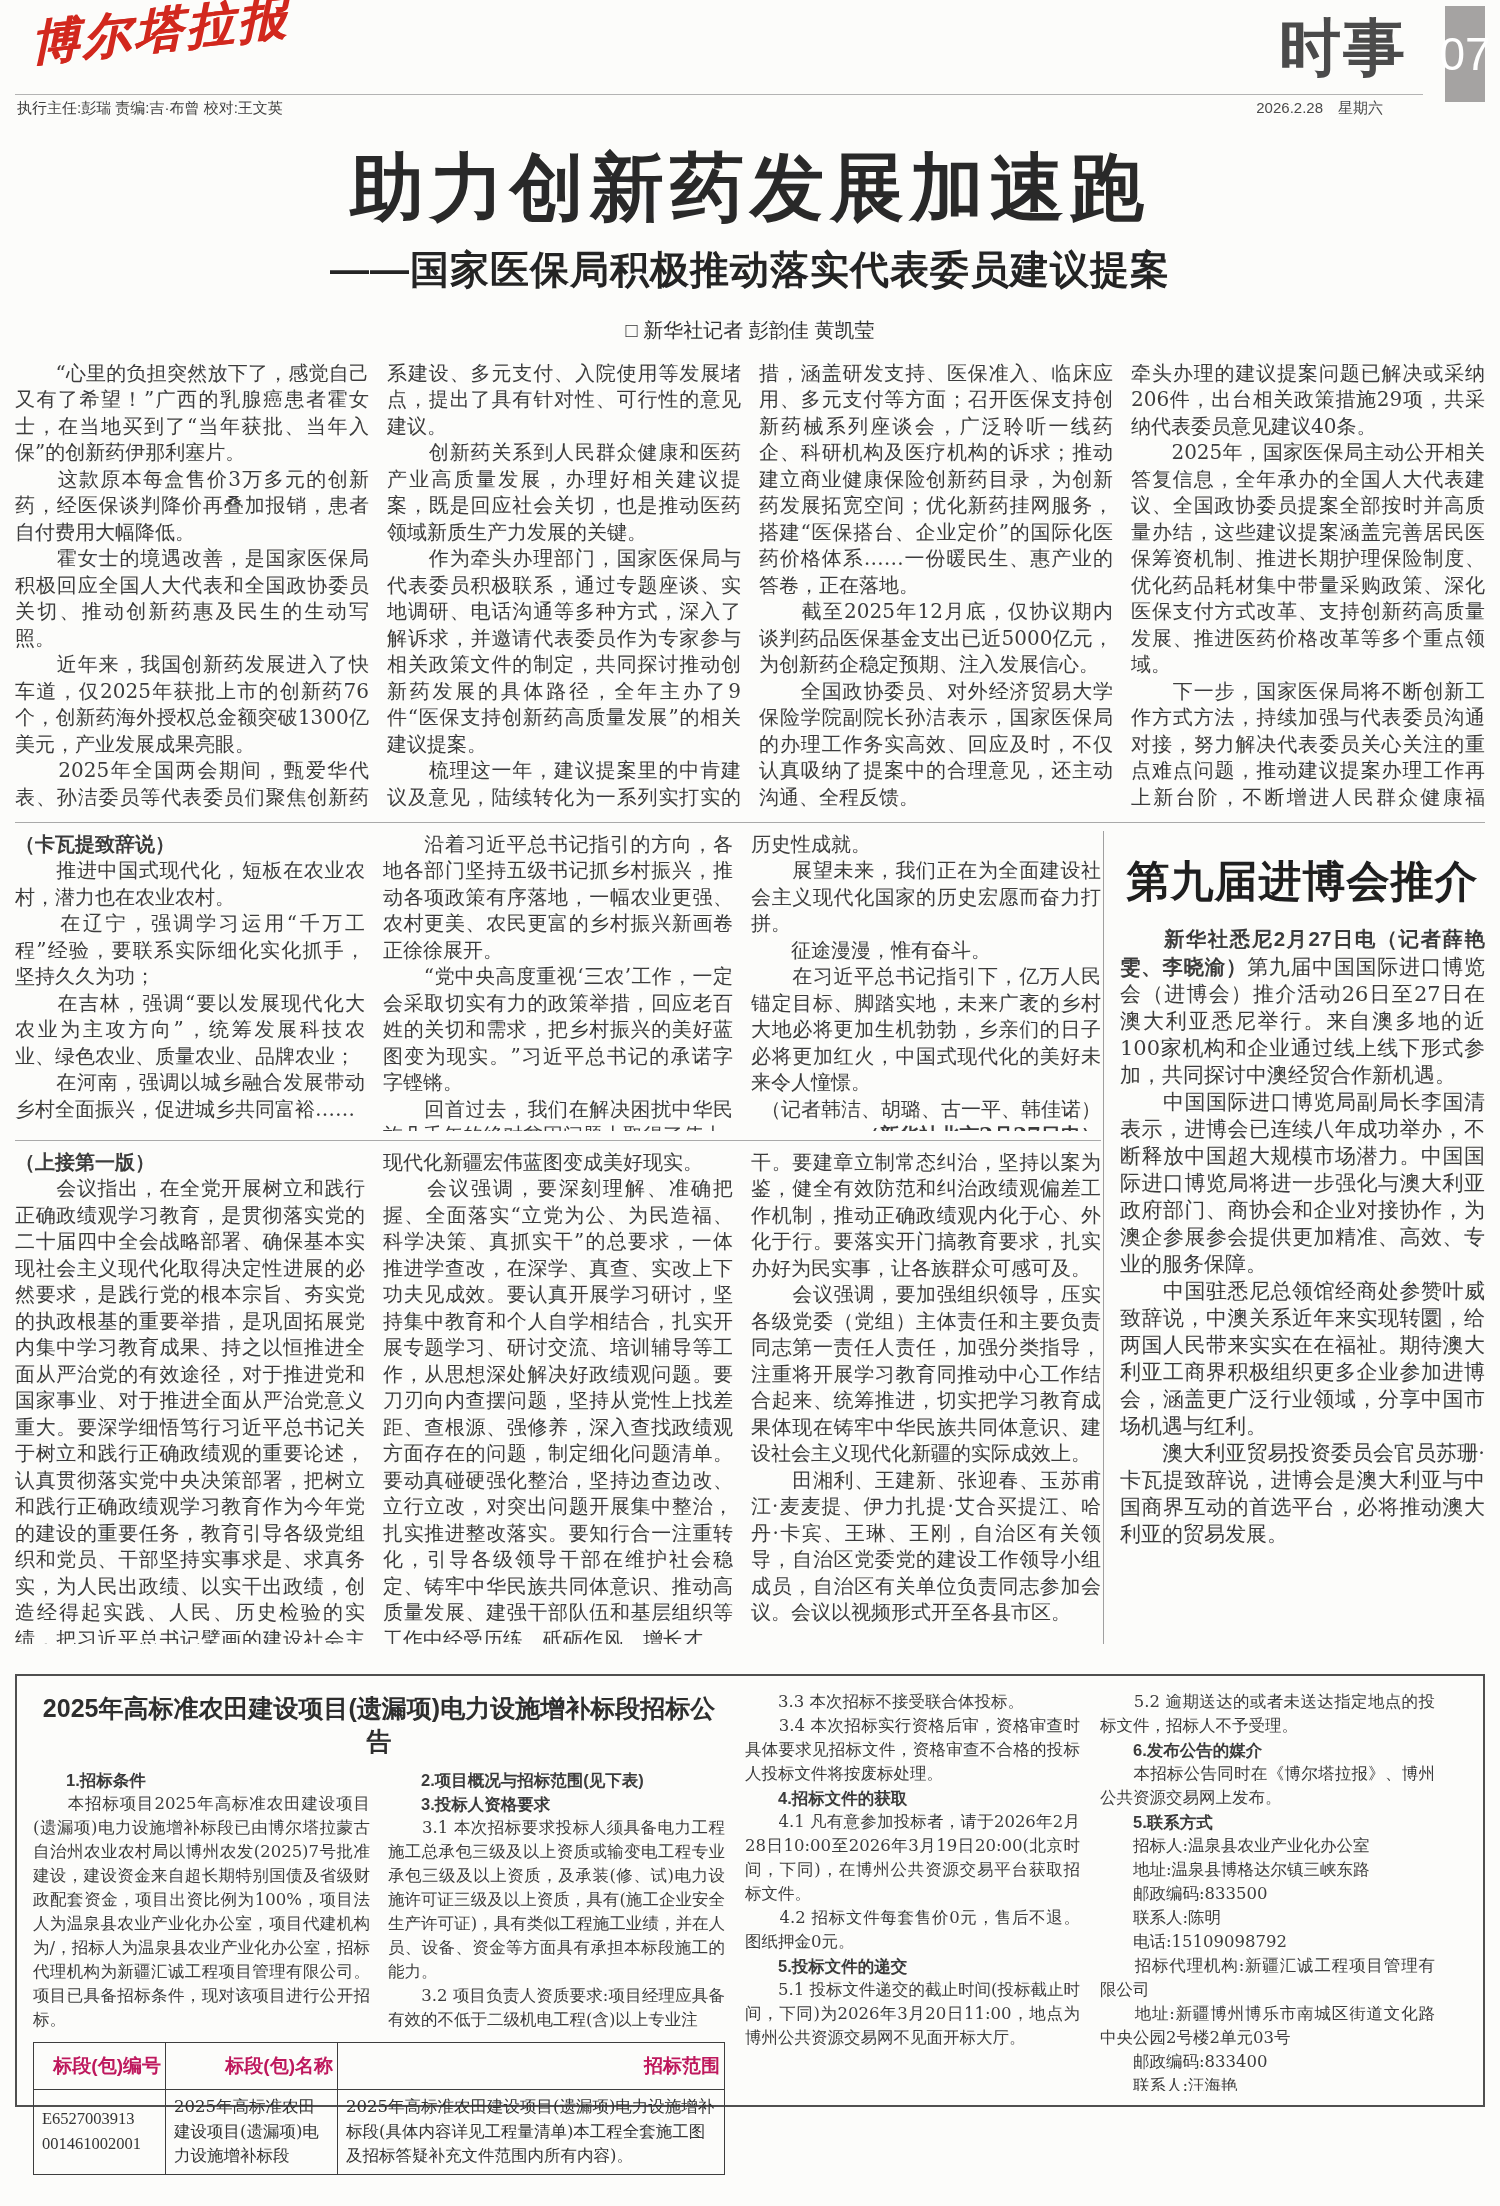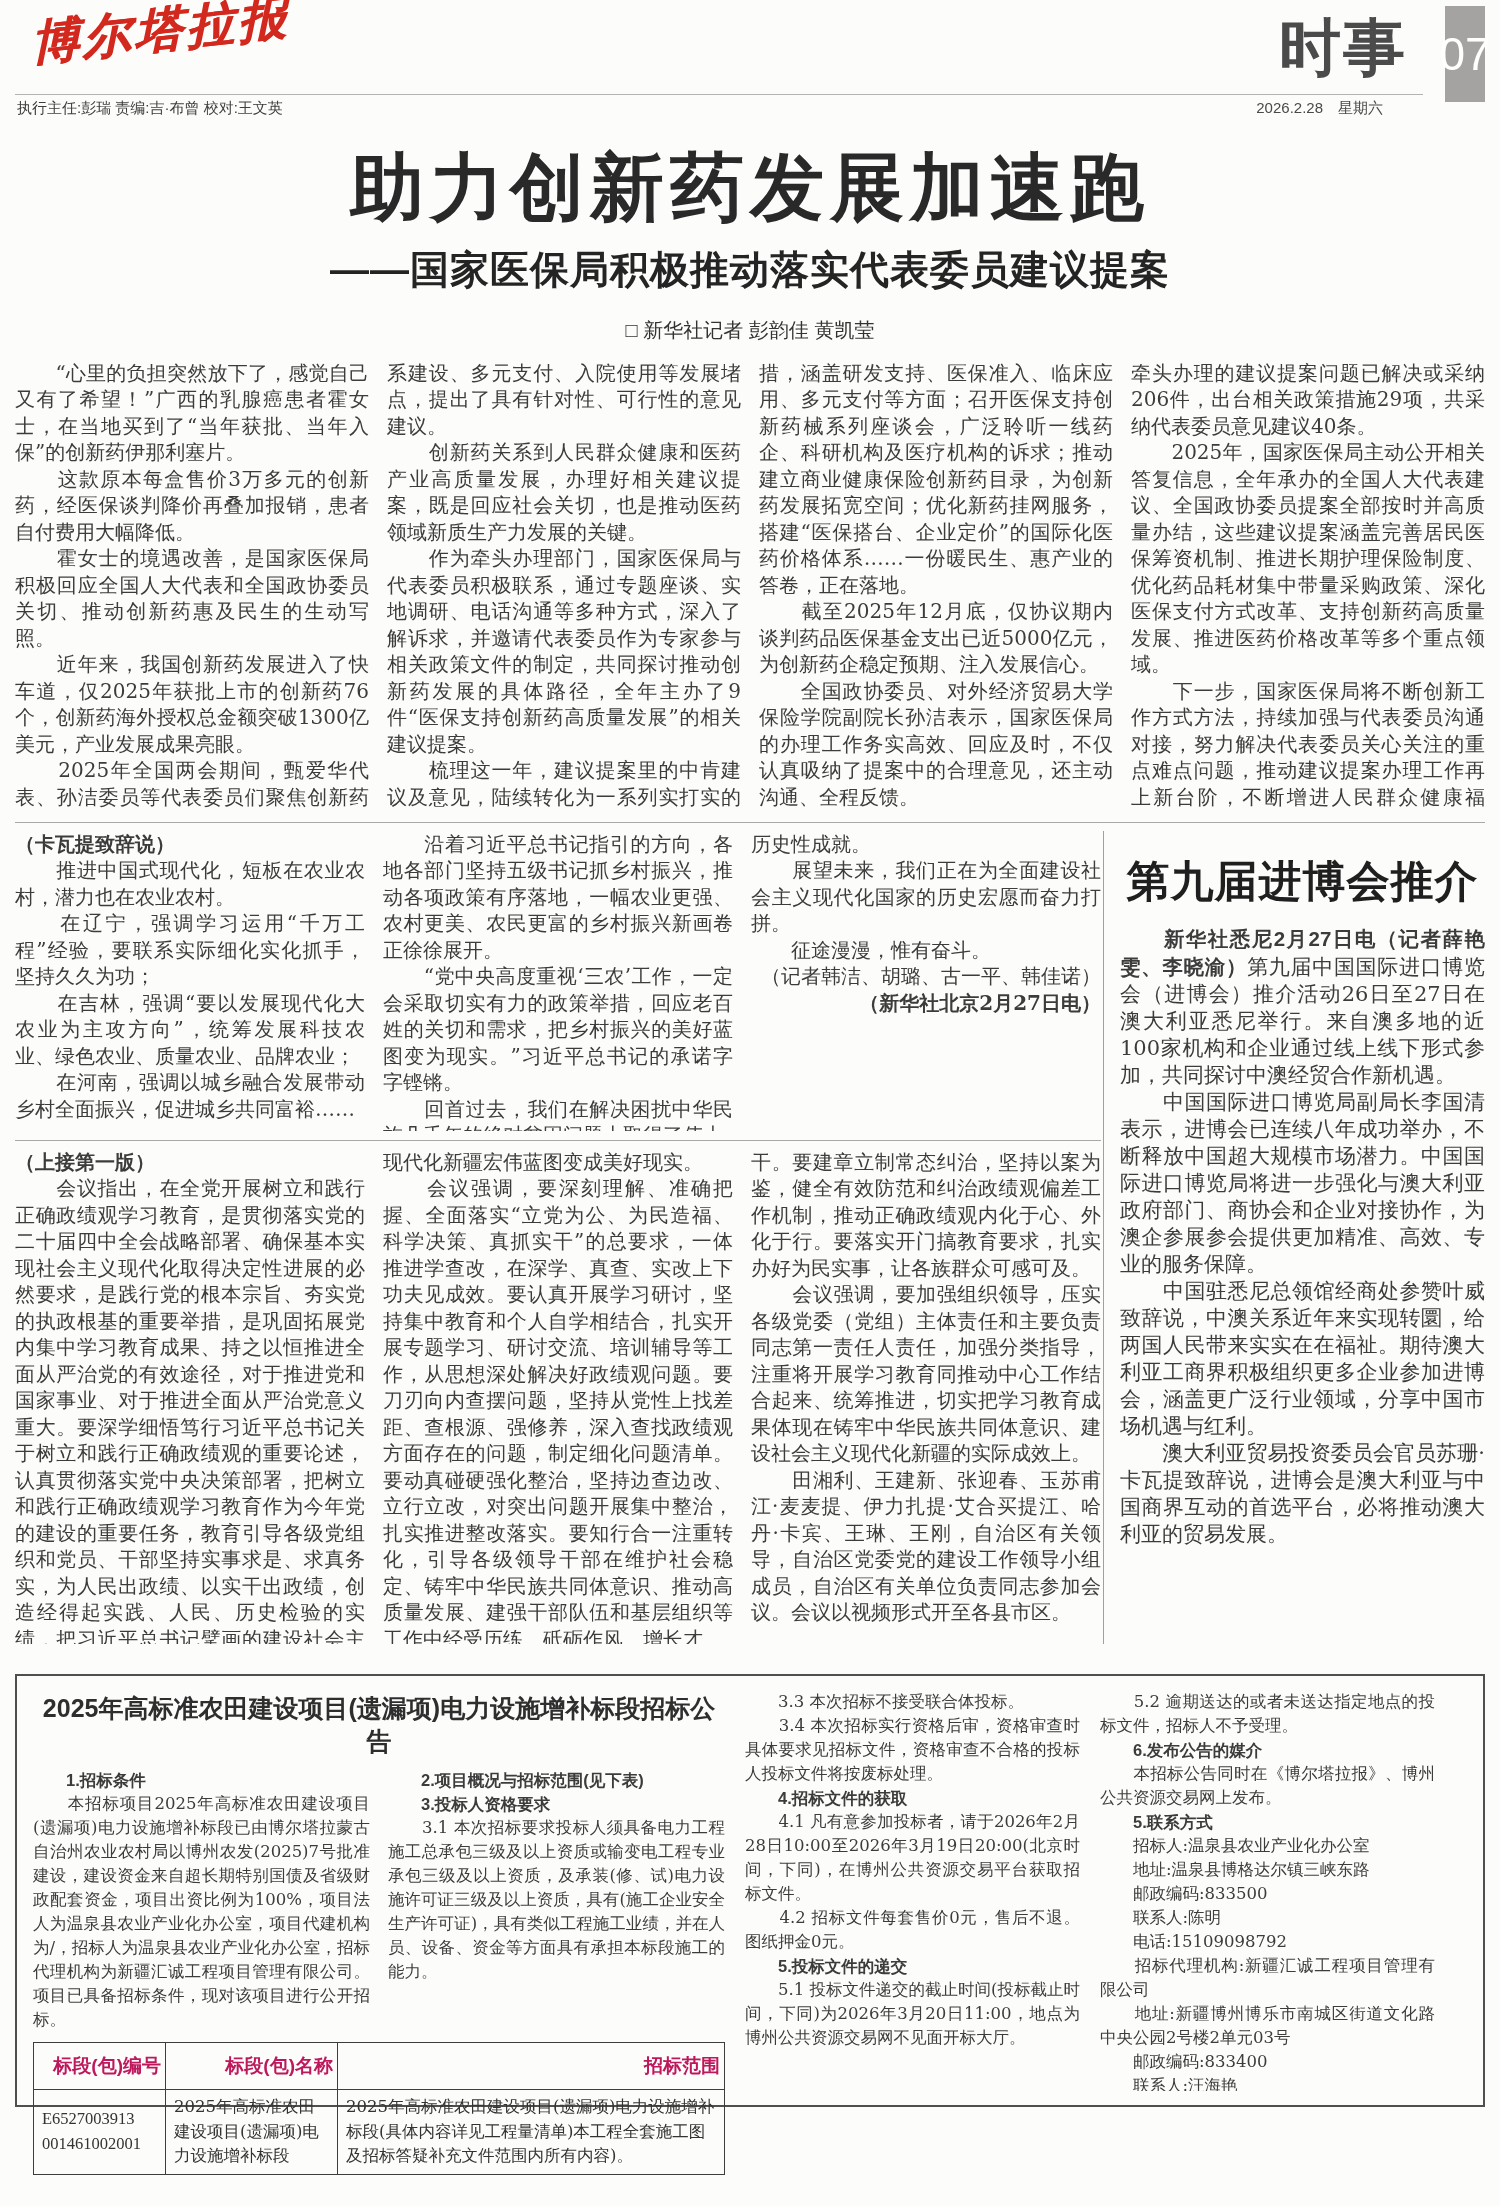--- a/index.html
+++ b/index.html
@@ -187,20 +187,21 @@
         <div class="col">
             <p class="para">　　沿着习近平总书记指引的方向，各地各部门坚持五级书记抓乡村振兴，推动各项政策有序落地，一幅农业更强、农村更美、农民更富的乡村振兴新画卷正徐徐展开。</p>
             <p class="para">　　“党中央高度重视‘三农’工作，一定会采取切实有力的政策举措，回应老百姓的关切和需求，把乡村振兴的美好蓝图变为现实。”习近平总书记的承诺字字铿锵。</p>
             <p class="para">　　回首过去，我们在解决困扰中华民族几千年的绝对贫困问题上取得了伟大</p>
           </div>
         <div class="col">
           <div>
               <p class="para">历史性成就。</p>
               <p class="para">　　展望未来，我们正在为全面建设社会主义现代化国家的历史宏愿而奋力打拼。</p>
               <p class="para">　　征途漫漫，惟有奋斗。</p>
+              <p class="para">　　在习近平总书记指引下，亿万人民锚定目标、脚踏实地，未来广袤的乡村大地必将更加生机勃勃，乡亲们的日子必将更加红火，中国式现代化的美好未来令人憧憬。</p>
             </div>
           <p class="para credit-soft">（记者韩洁、胡璐、古一平、韩佳诺）</p>
           <p class="para credit">（新华社北京2月27日电）</p>
         </div>
       </div>
 
       <div class="mid-rule"></div>
 
       <div class="cols sec3-cols">
         <div class="col">
@@ -240,20 +241,21 @@
       <div class="tender-title">2025年高标准农田建设项目(遗漏项)电力设施增补标段招标公告</div>
       <div class="tender-cols">
         <div class="tcol">
             <p class="para bold">　　1.招标条件</p>
             <p class="para">　　本招标项目2025年高标准农田建设项目(遗漏项)电力设施增补标段已由博尔塔拉蒙古自治州农业农村局以博州农发(2025)7号批准建设，建设资金来自超长期特别国债及省级财政配套资金，项目出资比例为100%，项目法人为温泉县农业产业化办公室，项目代建机构为/，招标人为温泉县农业产业化办公室，招标代理机构为新疆汇诚工程项目管理有限公司。项目已具备招标条件，现对该项目进行公开招标。</p>
           </div>
         <div class="tcol">
             <p class="para bold">　　2.项目概况与招标范围(见下表)</p>
             <p class="para bold">　　3.投标人资格要求</p>
             <p class="para">　　3.1 本次招标要求投标人须具备电力工程施工总承包三级及以上资质或输变电工程专业承包三级及以上资质，及承装(修、试)电力设施许可证三级及以上资质，具有(施工企业安全生产许可证)，具有类似工程施工业绩，并在人员、设备、资金等方面具有承担本标段施工的能力。</p>
+            <p class="para">　　3.2 项目负责人资质要求:项目经理应具备有效的不低于二级机电工程(含)以上专业注</p>
           </div>
       </div>
       <table>
         <thead>
           <tr>
               <th>标段(包)编号</th>
               <th>标段(包)名称</th>
               <th>招标范围</th>
             </tr>
         </thead>

